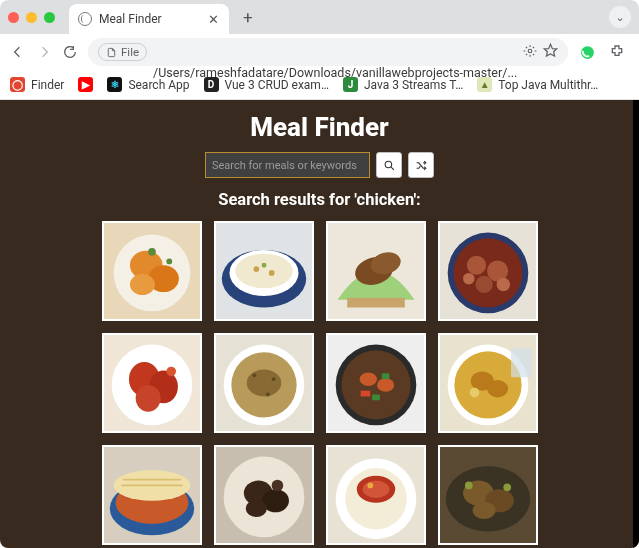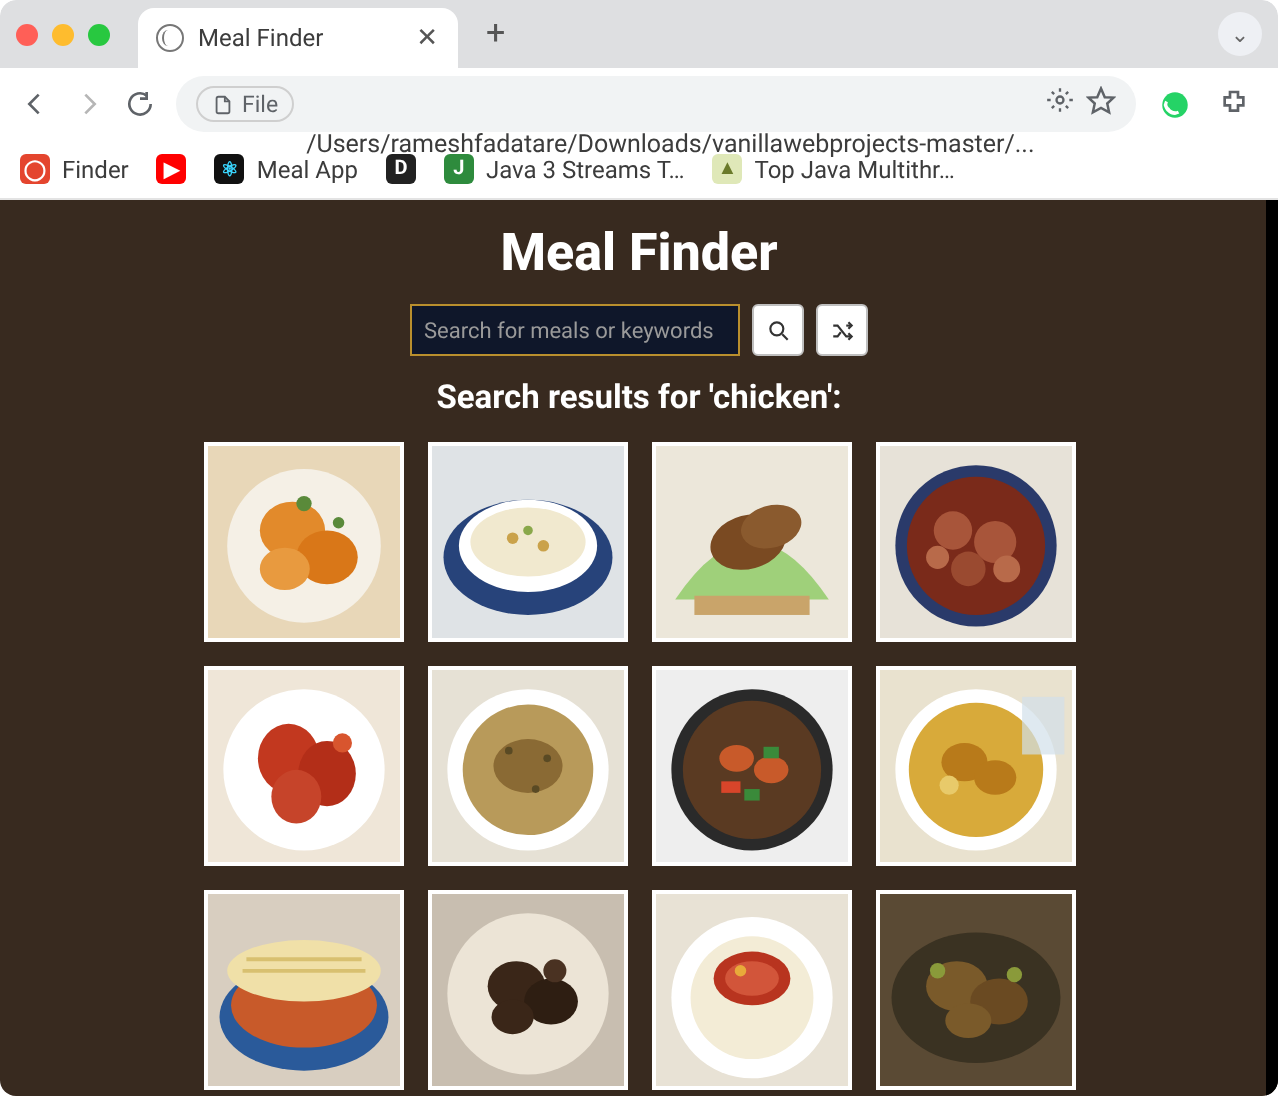--- a/index.html
+++ b/index.html
@@ -80,21 +80,21 @@
 
   
   .page {
     background:#382a1f; color:#fff; height:calc(548px - 100px);
     overflow:hidden;
     text-align:center; padding-top:8px;
   }
   .page h1 { font-size:26px; font-weight:800; margin:4px 0 10px; }
   .searchrow { display:flex; justify-content:center; gap:6px; margin-bottom:12px;}
   .searchbox {
-    width:165px; height:26px; background:#0f172a; border:1.5px solid #b98f2d;
+    width:165px; height:26px; background:#404040; border:1.5px solid #b98f2d;
     font-size:11px; color:#9a9a9a; padding:0 6px; display:flex; align-items:center;
   }
   .sbtn {
     width:26px;height:26px;background:#fff;border:1px solid #bfbfbf;border-radius:3px;
     display:flex;align-items:center;justify-content:center;color:#333;
   }
   .sbtn svg{width:13px;height:13px;stroke:#333;stroke-width:2;fill:none;}
   .results-title{font-size:16.5px;font-weight:700;margin:6px 0 12px;}
 
   .grid {
@@ -190,24 +190,25 @@
   <div class="bookmarks">
     <div class="bm">
       <span class="bmicon" style="background:#e4452e">◯</span>
       <span>Finder</span>
     </div>
     <div class="bm">
       <span class="bmicon" style="background:#ff0000">▶</span>
     </div>
     <div class="bm">
       <span class="bmicon" style="background:#111;color:#3ad6ff">⚛</span>
-      <span>Meal App</span>
+      <span>Search App</span>
     </div>
     <div class="bm">
       <span class="bmicon" style="background:#222">D</span>
+      <span>Vue 3 CRUD exam…</span>
     </div>
     <div class="bm">
       <span class="bmicon" style="background:#2e8b3d">J</span>
       <span>Java 3 Streams T…</span>
     </div>
     <div class="bm">
       <span class="bmicon" style="background:#dfe8b8;color:#6a7a2a">▲</span>
       <span>Top Java Multithr…</span>
     </div>
 

